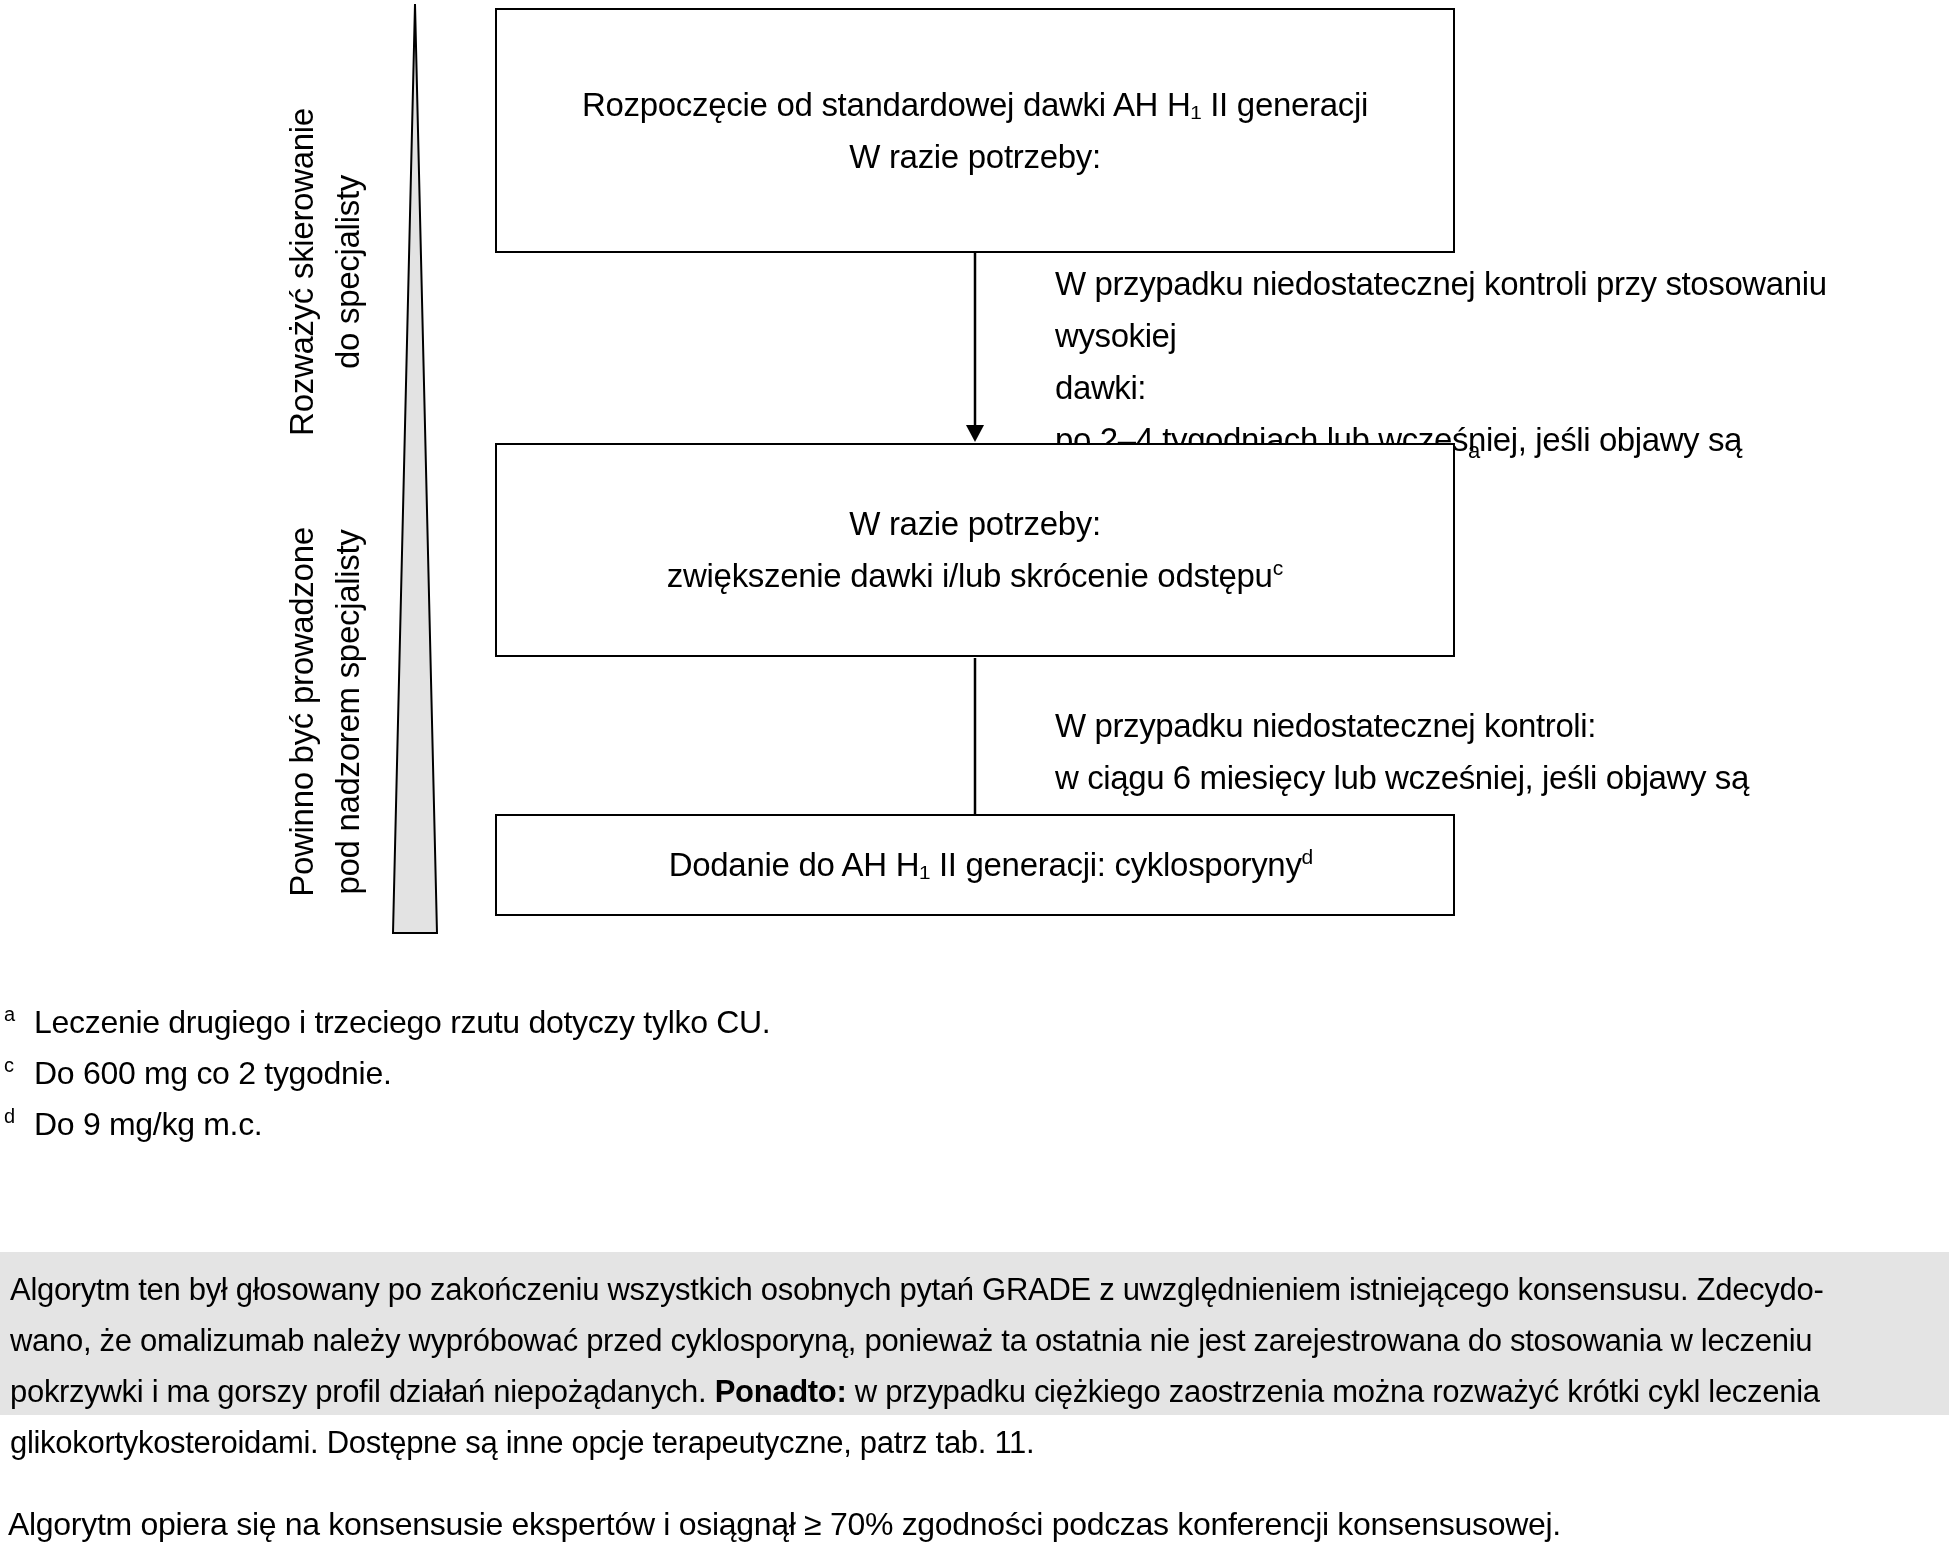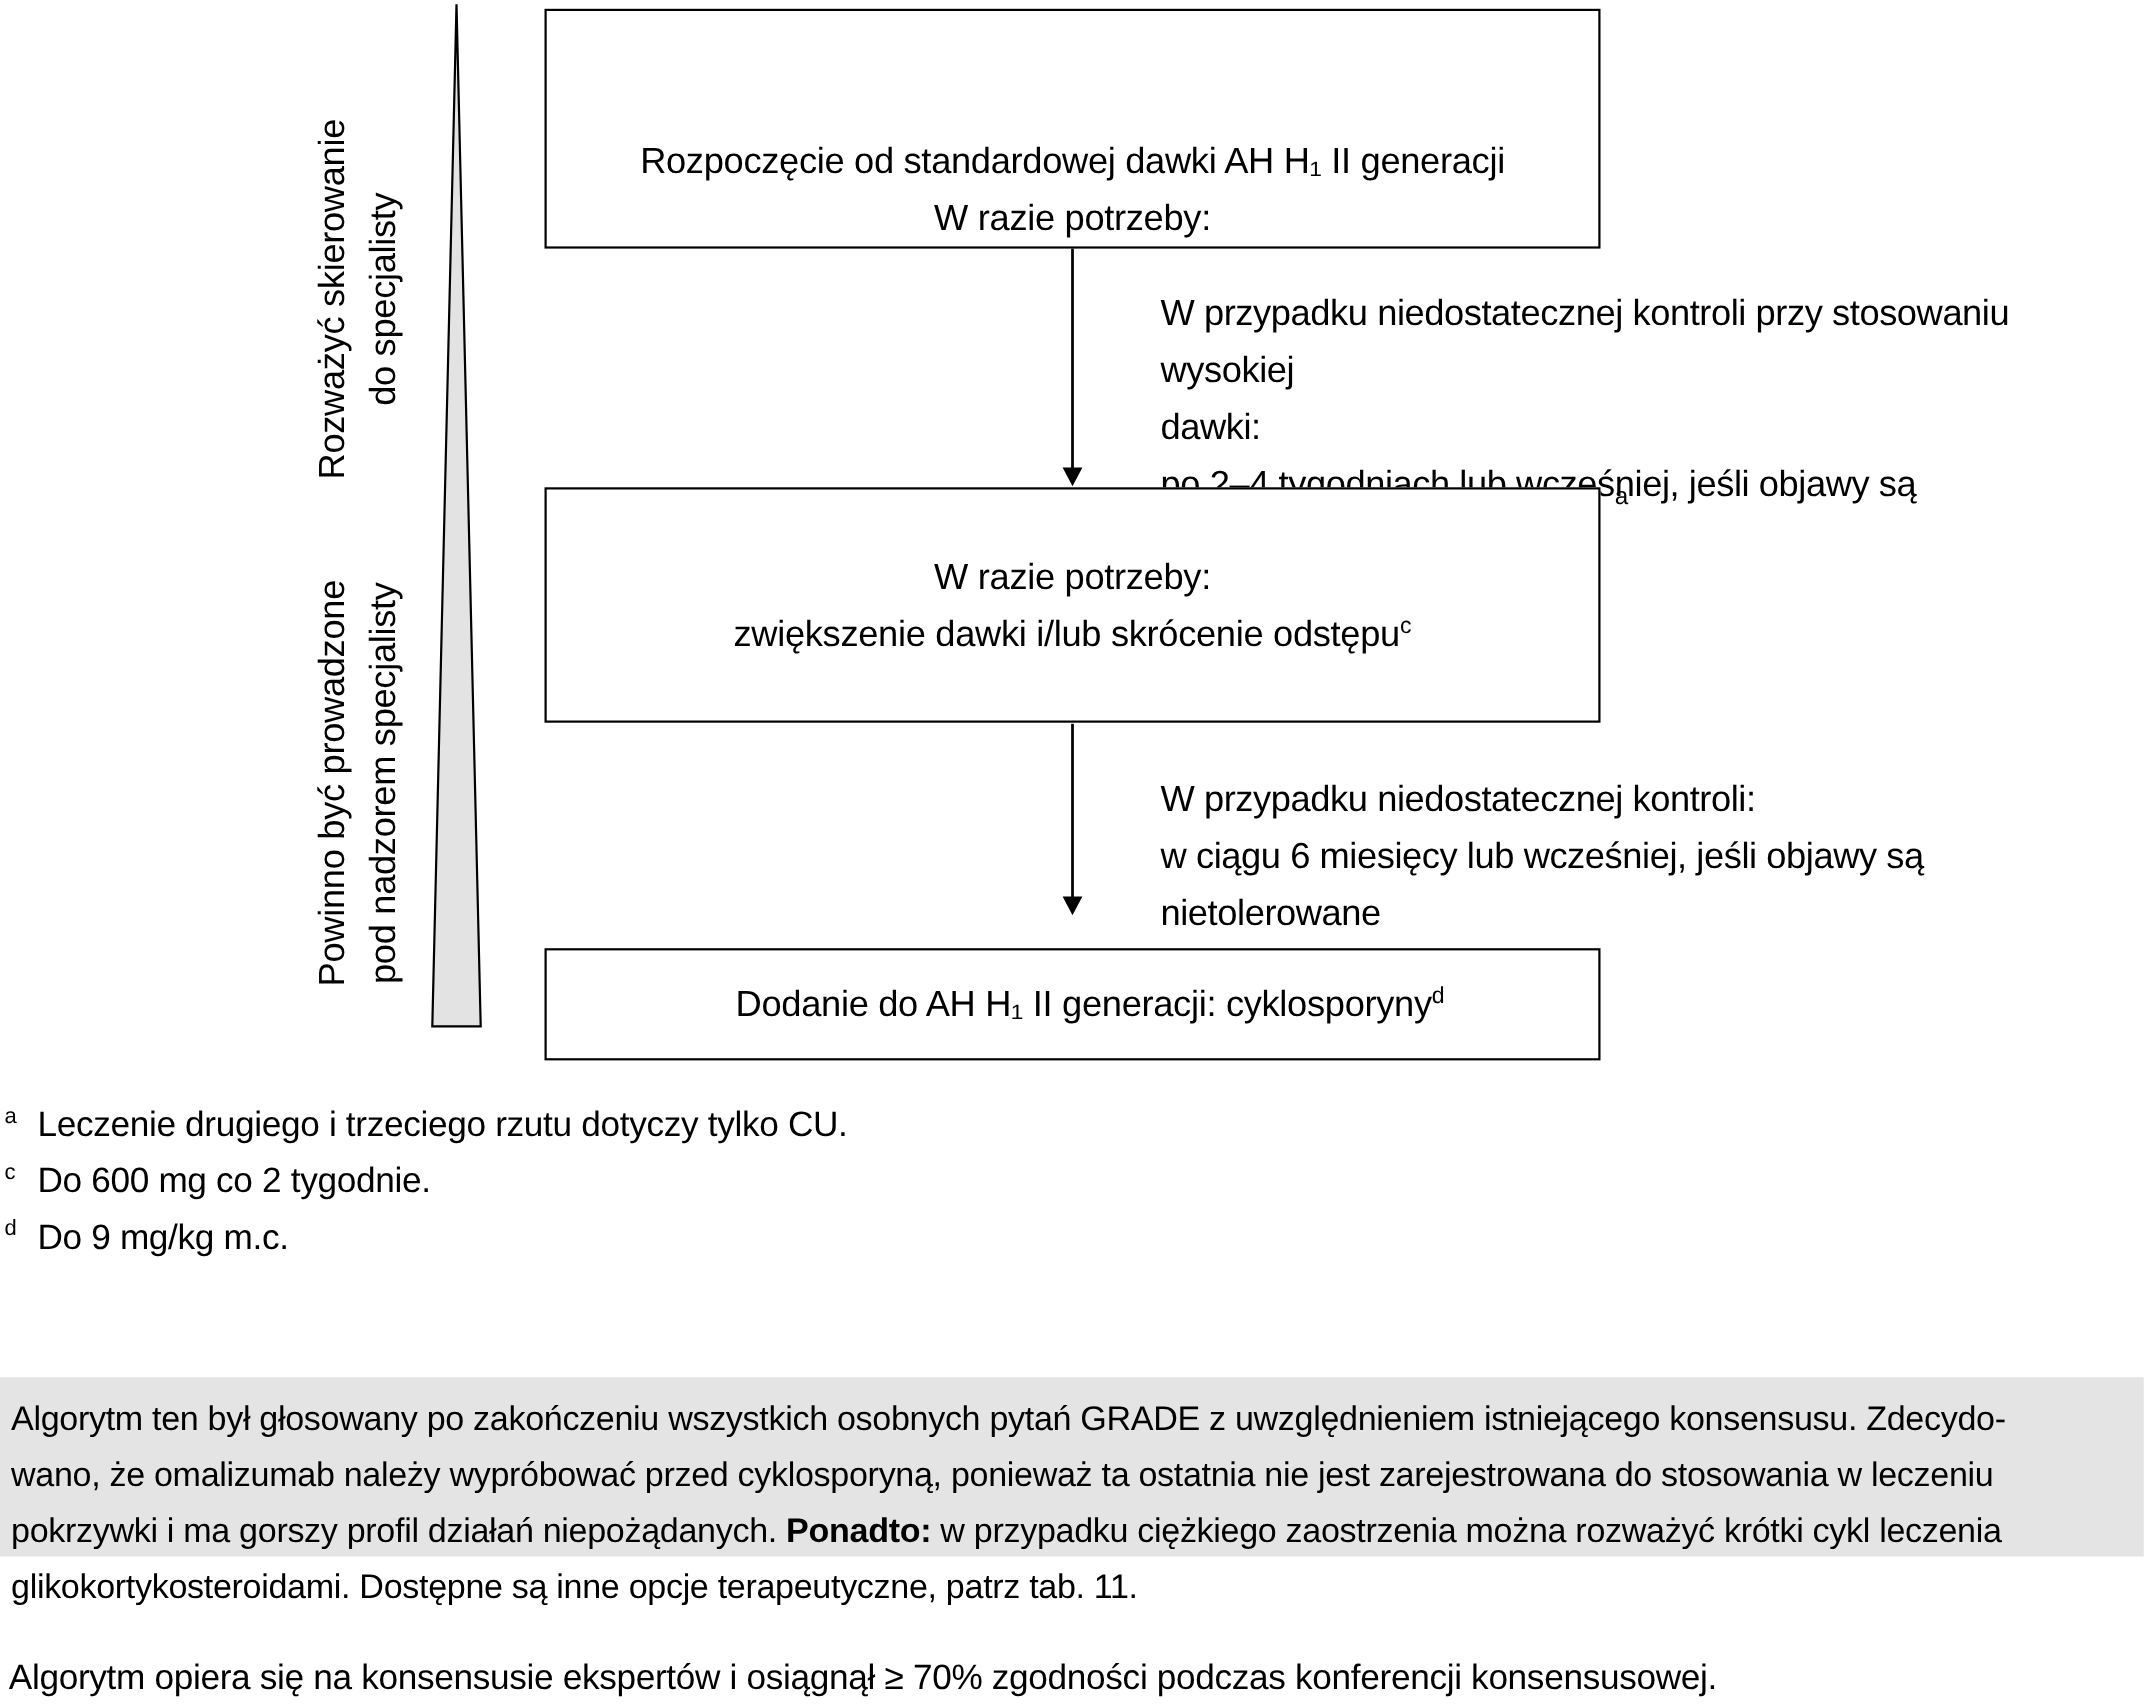--- a/index.html
+++ b/index.html
@@ -27,23 +27,23 @@
     background: #fff;
     display: flex;
     flex-direction: column;
     justify-content: center;
     align-items: center;
     text-align: center;
     font-size: 33px;
     line-height: 52px;
     letter-spacing: -0.3px;
   }
-  .box1 { top: 8px;   height: 218px; justify-content: flex-end; }
+  .box1 { top: 8px;   height: 245px; }
   .box2 { top: 443px; height: 214px; }
-  .box3 { top: 862px; height: 102px; padding-left: 32px; }
+  .box3 { top: 814px; height: 102px; padding-left: 32px; }
   sup.marker {
     font-size: 21px;
     line-height: 0;
     vertical-align: super;
     letter-spacing: 0;
   }
   .outside-sup {
     position: absolute;
     left: 1468px;
     top: 438px;

